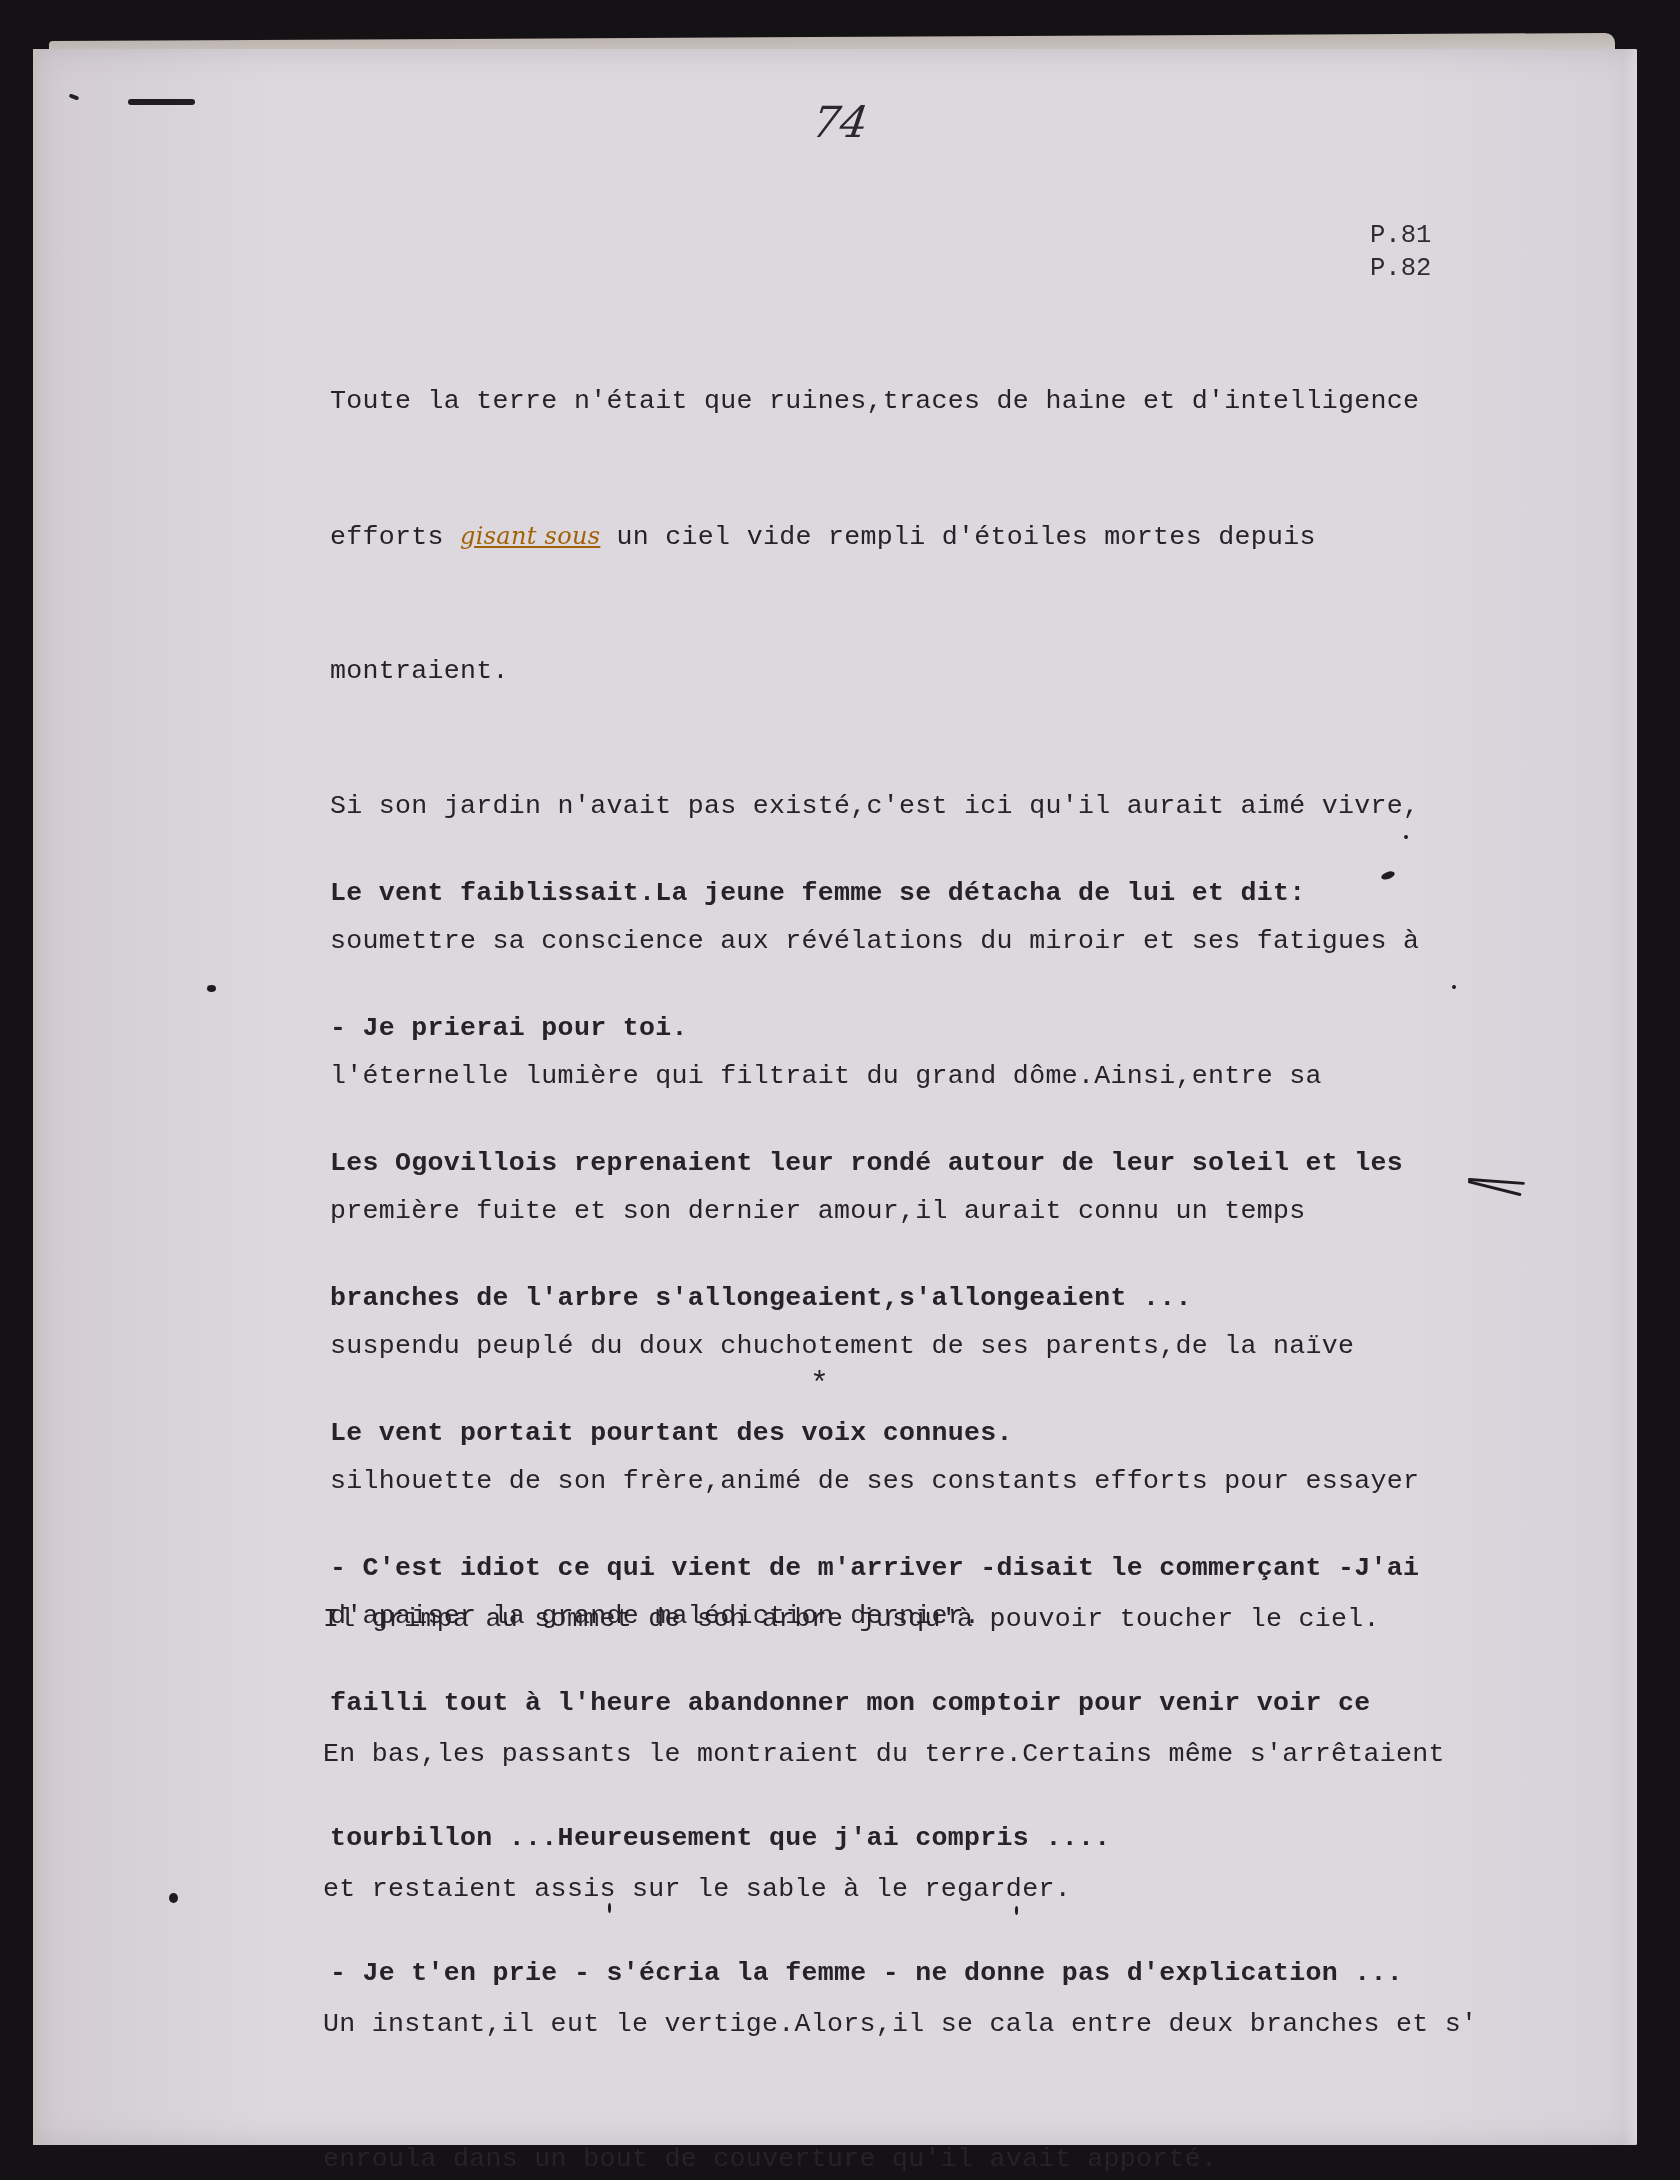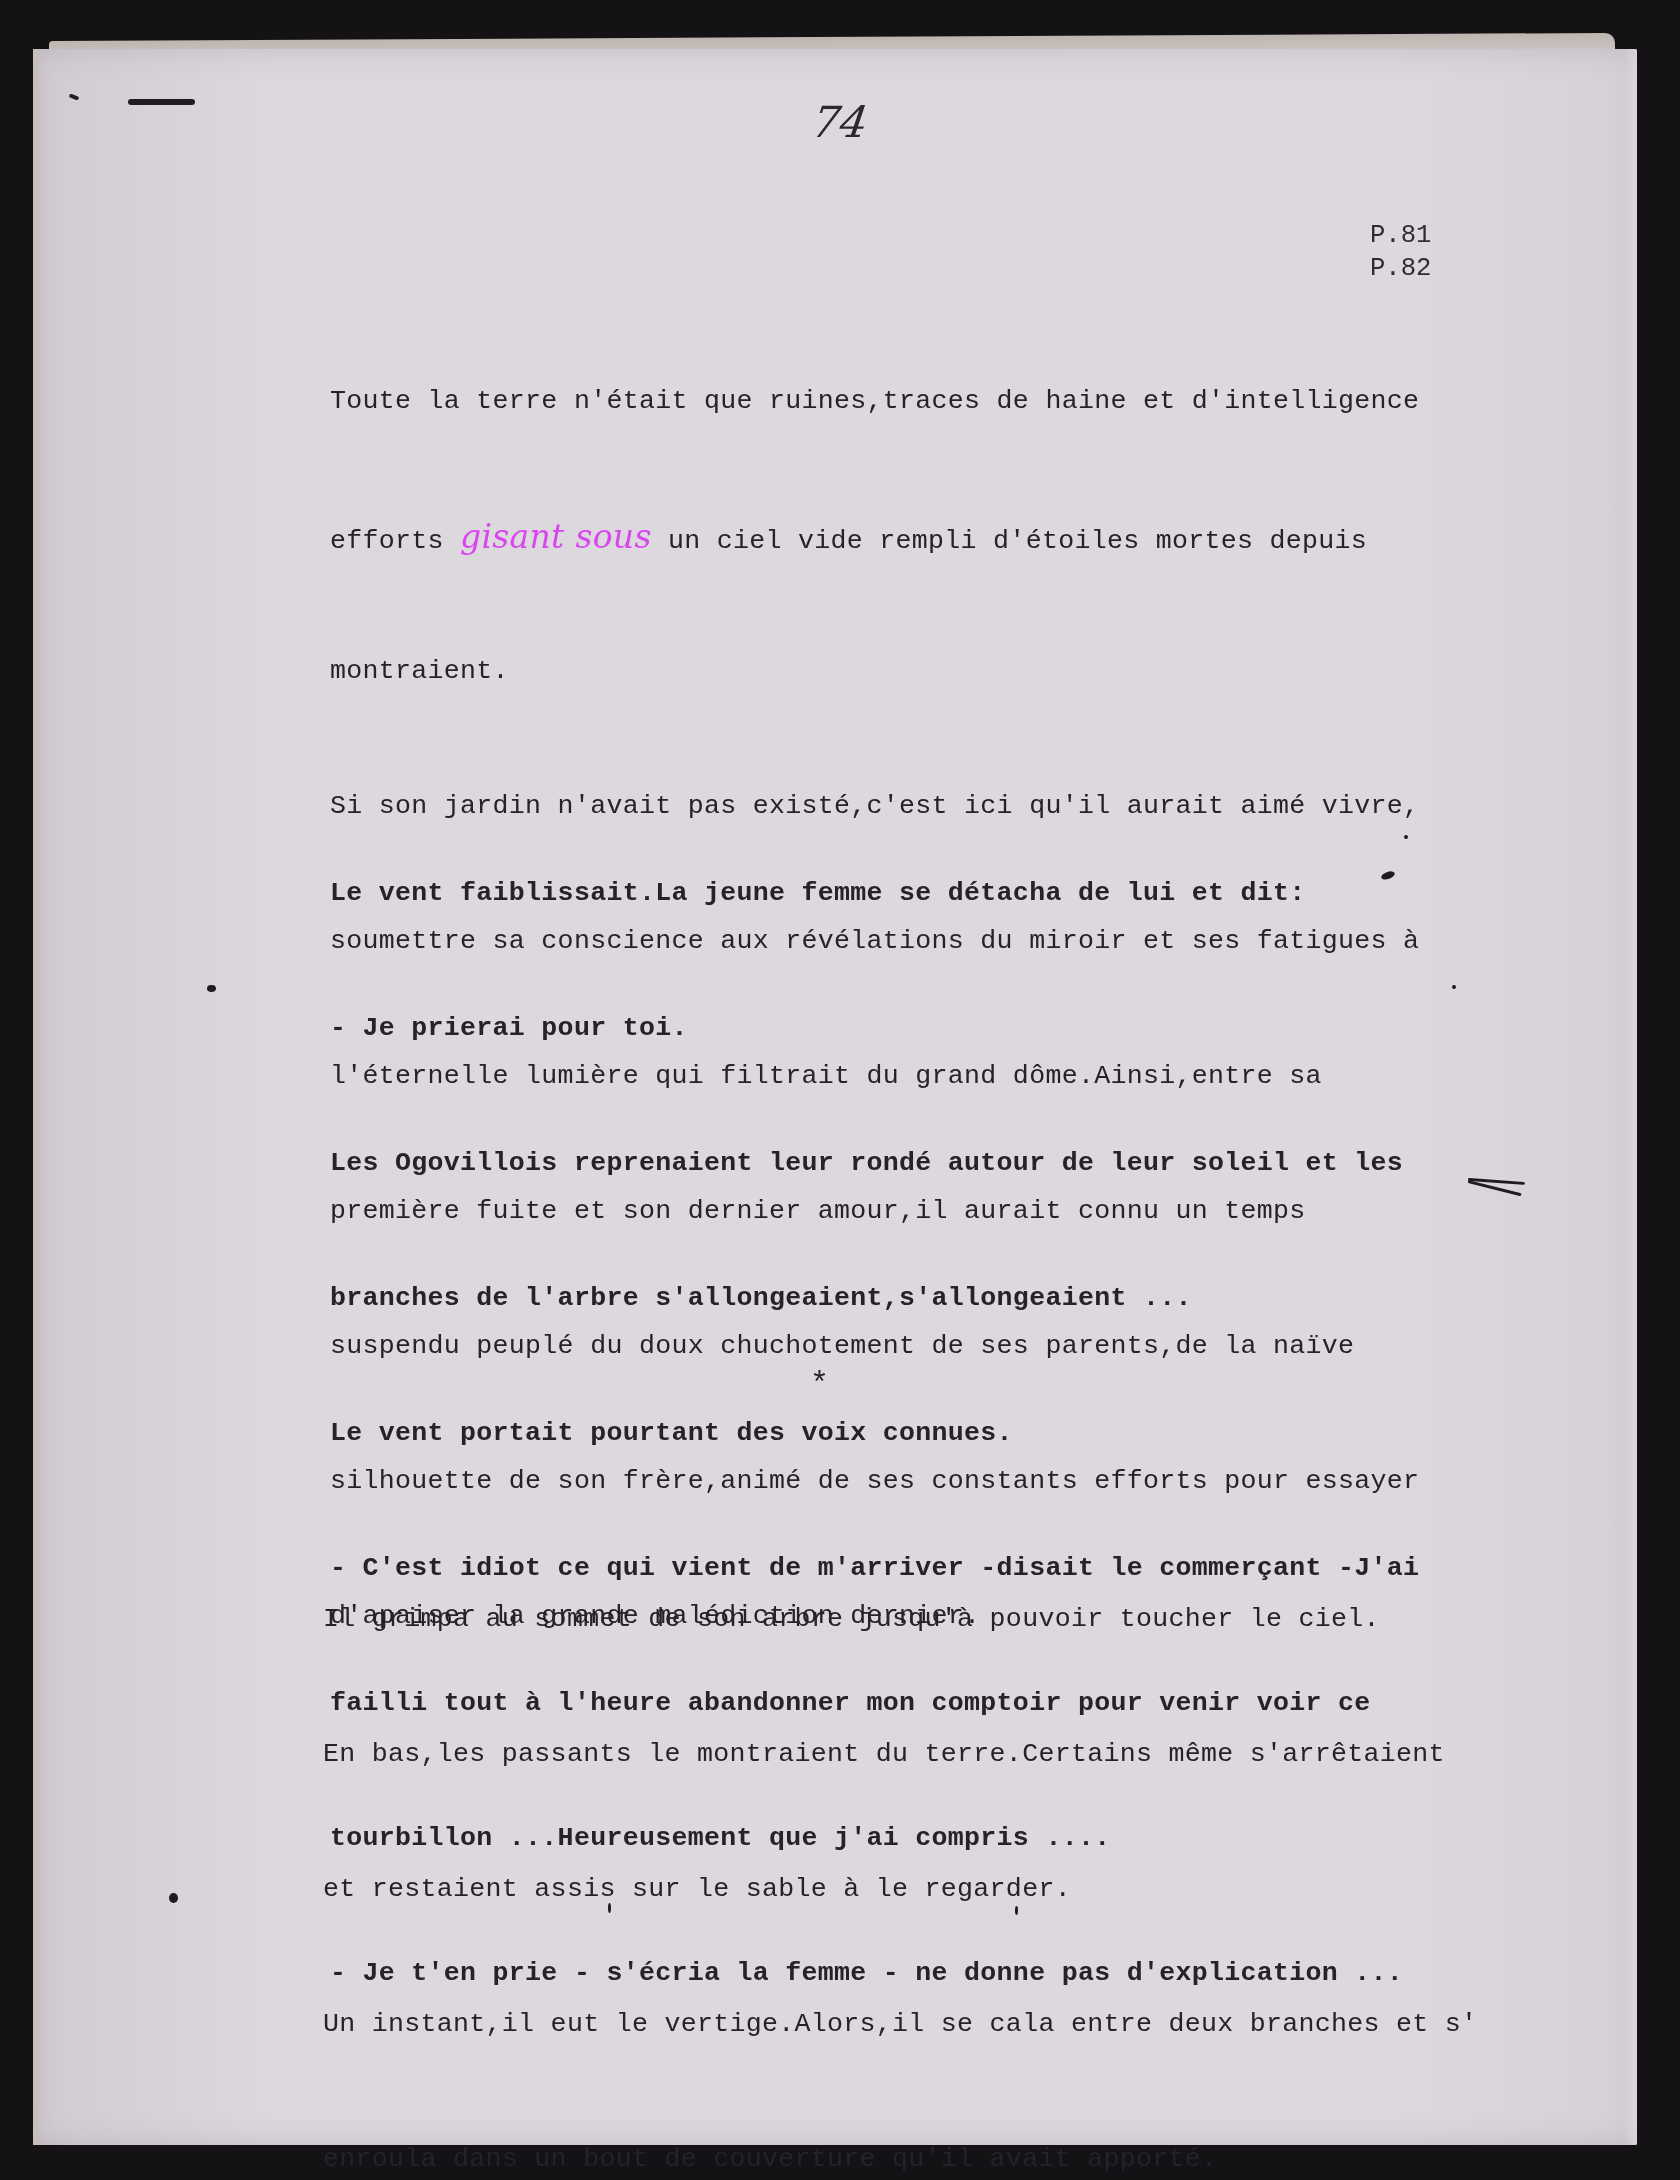--- a/index.html
+++ b/index.html
@@ -42,21 +42,21 @@
     font-size: 25.6px; line-height: 32.5px; color: #2f2b33; margin-top: 19px;
   }
   .block {
     position: absolute; color: #25222a;
     font-size: 26.6px; line-height: 45px; letter-spacing: 0.3px; white-space: pre;
   }
   .block .line { display: block; height: 45px; }
   .block1 { left: 330px; top: 289px; }
   .block2 { left: 330px; top: 781px; font-weight: bold; }
   .block3 { left: 323px; top: 1507px; }
-  .hand { font-family: "DejaVu Serif", serif; font-style: italic; font-size: 33px; color: #d946ef; }
+  .hand { font-family: "DejaVu Serif", serif; font-style: italic; font-size: 24px; color: #a16207; text-decoration: underline; }
   .asterisk {
     position: absolute; left: 810px; top: 1367px; font-size: 31.5px; color: #25222a;
   }
   .speck { position: absolute; background: #1e1b21; border-radius: 50%; }
   .pen-stroke { position: absolute; height: 3px; background: #1e1b21; border-radius: 2px; transform-origin: left center; }
 </style>
 </head>
 <body>
 
 <div class="stack-edge"></div>

